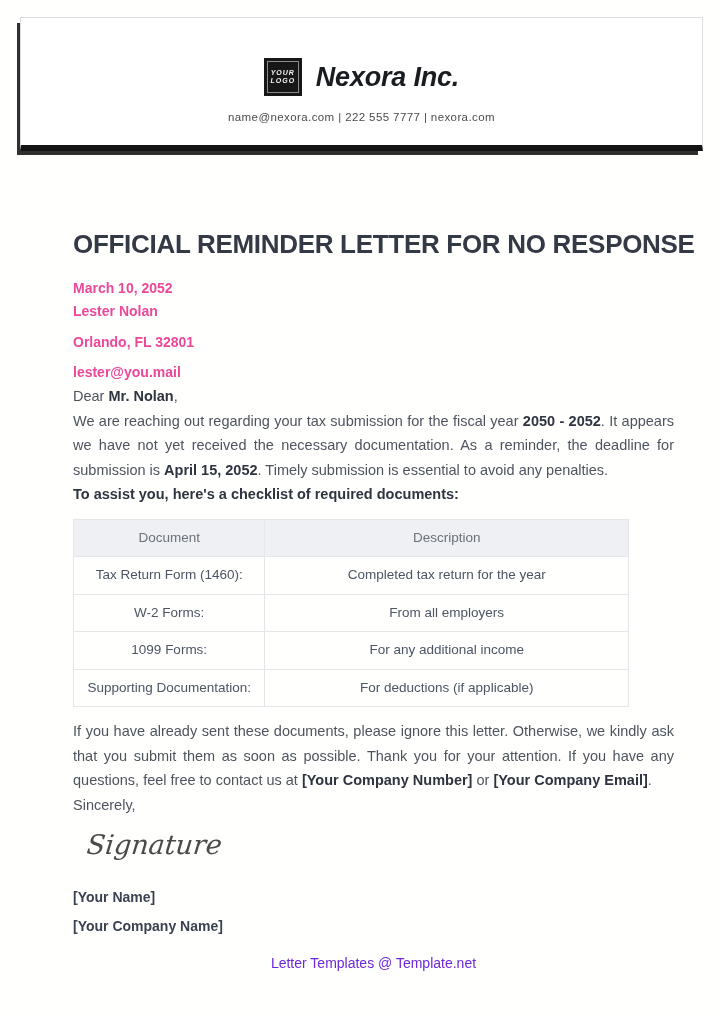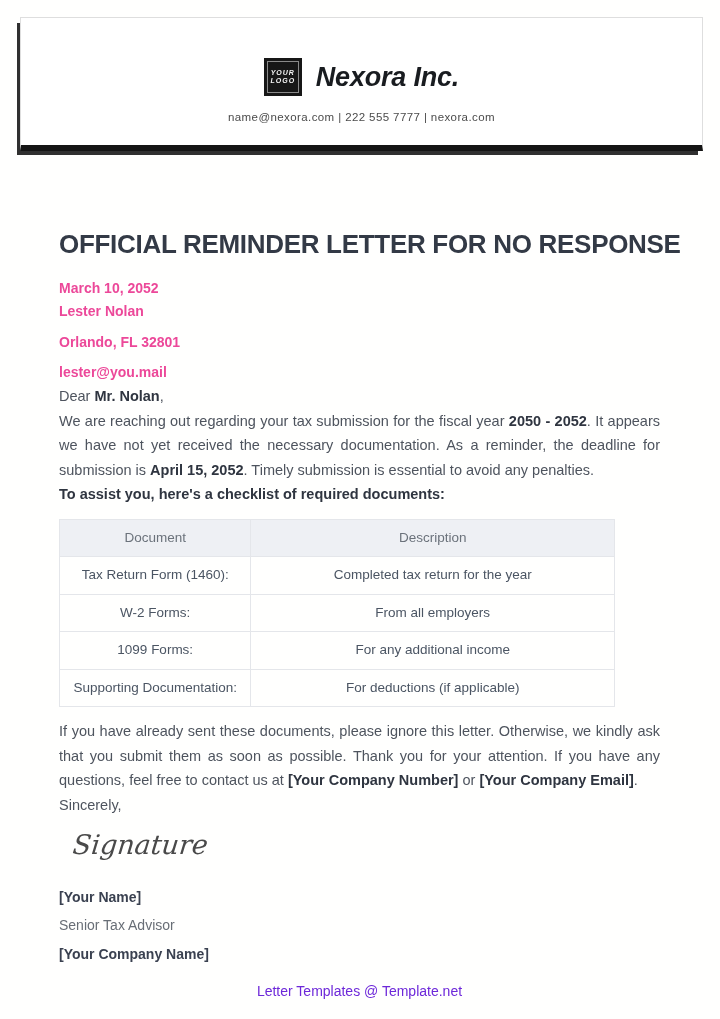--- a/index.html
+++ b/index.html
@@ -38,21 +38,21 @@
   .company-name {
     font-size: 27px; font-weight: bold; color: #191c20; letter-spacing: -0.2px;
   }
   .contact-line {
     margin-top: 15px; text-align: center;
     font-size: 11.5px; color: #4b4b4b; letter-spacing: 0.4px;
   }
 
   
   .main {
-    position: absolute; left: 59px; top: 228px; width: 601px;
+    position: absolute; left: 73px; top: 228px; width: 601px;
     color: #4e545e; font-size: 14.5px; line-height: 24.5px;
   }
   .doc-title {
     font-size: 26px; line-height: 32px; font-weight: bold;
     color: #333a46; letter-spacing: -0.3px;
     margin: 0 0 20px 0; white-space: nowrap;
   }
   .addr-line {
     font-weight: bold; color: #ec4899; font-size: 14px; line-height: 17px;
   }
@@ -169,17 +169,16 @@
     </tbody>
   </table>
 
   <p class="justified after-table"><span>If you have already sent these documents, please ignore this letter. Otherwise, we kindly ask that you submit them as soon as possible. Thank you for your attention. If you have any questions, feel free to contact us at </span><b>[Your Company Number]</b><span> or </span><b>[Your Company Email]</b><span>.</span></p>
 
   <p>Sincerely,</p>
 
   <div class="signature-script">Signature</div>
 
   <div class="signer-name">[Your Name]</div>
-  <div class="signer-title">Senior Tax Advisor</div>
   <div class="signer-company">[Your Company Name]</div>
 
   <div class="footer-line"><a href="#">Letter Templates</a><span> @ </span><a href="#">Template.net</a></div>
 </div>
 
 </body></html>

